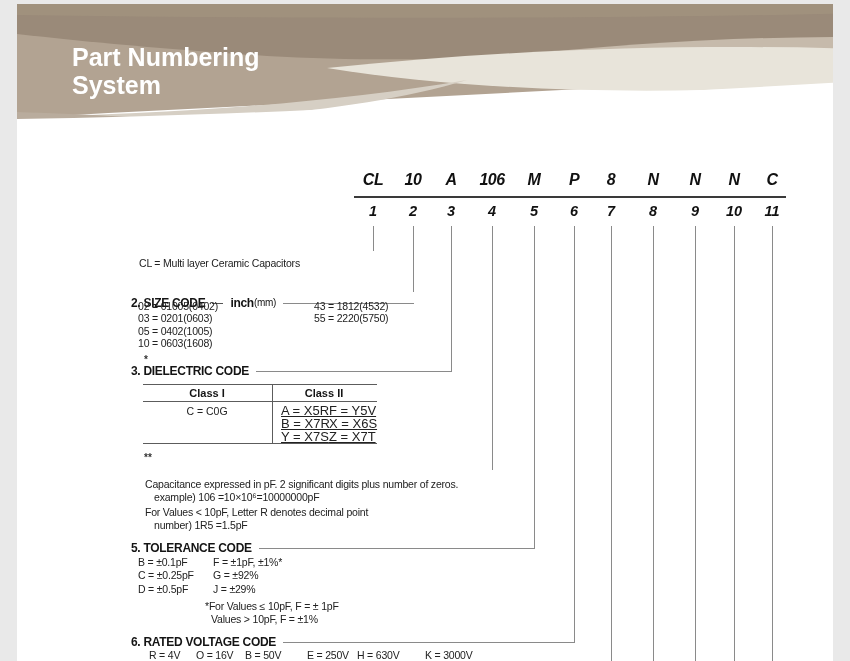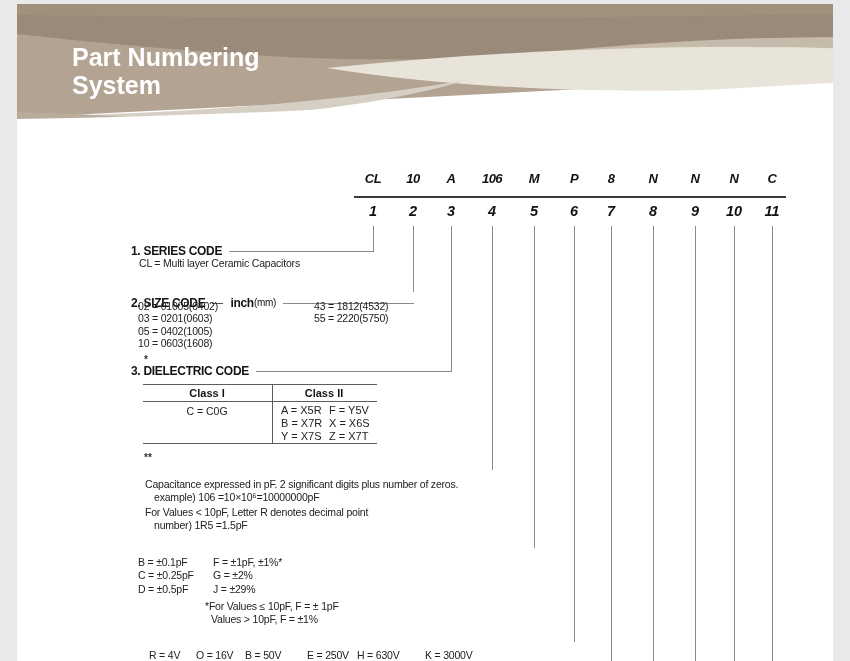--- a/index.html
+++ b/index.html
@@ -7,21 +7,21 @@
     position:relative; width:816px; height:661px; overflow:hidden;
     background:#ffffff; font-family:"Liberation Sans", sans-serif;
     color:#1b1b1b; margin:4px auto;
   }
   
   .header-svg{position:absolute;left:0;top:0;}
   .right-border{position:absolute; left:845px; top:42px; width:2px; height:619px; background:#ccb88f;}
   
   .code{
     position:absolute; top:167px; transform:translateX(-50%);
-    font-size:13px; font-weight:bold; font-style:italic; letter-spacing:-0.5px; color:#111;
+    font-size:16px; font-weight:bold; font-style:italic; letter-spacing:-0.5px; color:#111;
   }
   .pos{
     position:absolute; top:199px; transform:translateX(-50%);
     font-size:14.5px; font-weight:bold; font-style:italic; color:#111;
   }
   .pn-underline{position:absolute; left:337px; top:192px; width:432px; height:2px; background:#3a3a3a;}
   
   .vline{position:absolute; width:1px; background:#8a8a8a;}
   
   .sec-head{
@@ -35,21 +35,21 @@
   .note-mark{position:absolute; font-size:10px; font-weight:bold; color:#333;}
   .body-text{position:absolute; font-size:10.5px; letter-spacing:-0.2px; white-space:nowrap; color:#222;text-align:center;}
   .col{position:absolute; font-size:10.5px; letter-spacing:-0.2px; white-space:nowrap; color:#222;}
   .col span{display:block; height:12.4px; line-height:12.4px;}
   .col.tol span{height:13.4px; line-height:13.4px;}
   
   .tbl-line{position:absolute; background:#5c5c5c;}
   .tbl-cell{position:absolute; transform:translateX(-50%); white-space:nowrap;}
   .tbl-head{font-size:11px; font-weight:bold; color:#141414;}
   .tbl-val{font-size:10.5px; color:#222;}
-  .c2col span{display:block; height:13px; line-height:13px; font-size:11px; color:#222; white-space:nowrap;}
+  .c2col span{display:block; height:13px; line-height:13px; font-size:13px; color:#222; white-space:nowrap;text-decoration:underline;}
 </style>
 </head>
 <body>
 
 <div class="page">
 
   <svg class="header-svg" width="850" height="126" viewBox="0 0 850 126">
     <rect width="850" height="126" fill="#ffffff"></rect>
     <path d="M0,0 H850 V70 C560,86 300,98 0,114 Z" fill="#b2a392"></path>
     <path d="M0,0 H850 V33 C640,48 420,62 250,52 C160,46 70,38 0,30 Z" fill="#9a8a79"></path>
@@ -98,24 +98,20 @@
   <div class="vline" style="left:434px; top:222px; height:145px"></div>
   <div class="vline" style="left:475px; top:222px; height:244px"></div>
   <div class="vline" style="left:517px; top:222px; height:322px"></div>
   <div class="vline" style="left:557px; top:222px; height:416px"></div>
   <div class="vline" style="left:594px; top:222px; height:439px"></div>
   <div class="vline" style="left:636px; top:222px; height:439px"></div>
   <div class="vline" style="left:678px; top:222px; height:439px"></div>
   <div class="vline" style="left:717px; top:222px; height:439px"></div>
   <div class="vline" style="left:755px; top:222px; height:439px"></div>
 
-  <div class="sec-head" style="left:114px; top:240px; width:243px">
-    <span>1. SERIES CODE</span>
-    <span class="lead"></span>
-  </div>
   <div class="body-text" style="left:122px; top:253px">CL = Multi layer Ceramic Capacitors</div>
 
   <div class="sec-head" style="left:114px; top:292px; width:283px">
     <span>2. SIZE CODE</span>
     <span class="dash"></span>
     <span class="unit">inch</span>
     <span class="unit-sfx">(mm)</span>
     <span class="lead"></span>
   </div>
   <div class="col" style="left:121px; top:296px">
@@ -153,33 +149,41 @@
     <span>X = X6S</span>
     <span>Z = X7T</span>
   </div>
 
   <div class="note-mark" style="left:127px; top:448px">**</div>
   <div class="body-text" style="left:128px; top:474px">Capacitance expressed in pF. 2 significant digits plus number of zeros.</div>
   <div class="body-text" style="left:137px; top:487px">example) 106 =10×10⁶=10000000pF</div>
   <div class="body-text" style="left:128px; top:502px">For Values &lt; 10pF, Letter R denotes decimal point</div>
   <div class="body-text" style="left:137px; top:515px">number) 1R5 =1.5pF</div>
 
+  <div class="sec-head" style="left:114px; top:537px; width:404px">
+    <span>5. TOLERANCE CODE</span>
+    <span class="lead"></span>
+  </div>
   <div class="col tol" style="left:121px; top:552px">
     <span>B = ±0.1pF</span>
     <span>C = ±0.25pF</span>
     <span>D = ±0.5pF</span>
   </div>
   <div class="col tol" style="left:196px; top:552px">
     <span>F = ±1pF, ±1%*</span>
-    <span>G = ±2%</span>
+    <span>G = ±92%</span>
     <span>J = ±29%</span>
   </div>
   <div class="body-text" style="left:188px; top:596px">*For Values ≤  10pF, F = ± 1pF</div>
   <div class="body-text" style="left:194px; top:609px">Values &gt; 10pF, F = ±1%</div>
 
+  <div class="sec-head" style="left:114px; top:631px; width:444px">
+    <span>6. RATED VOLTAGE CODE</span>
+    <span class="lead"></span>
+  </div>
   <div>
     <span class="body-text" style="left:132px; top:645px">R = 4V</span>
     <span class="body-text" style="left:179px; top:645px">O = 16V</span>
     <span class="body-text" style="left:228px; top:645px">B = 50V</span>
     <span class="body-text" style="left:290px; top:645px">E = 250V</span>
     <span class="body-text" style="left:340px; top:645px">H = 630V</span>
     <span class="body-text" style="left:408px; top:645px">K = 3000V</span>
   </div>
   <div>
     <span class="body-text" style="left:132px; top:658px">Q = 6.3V</span>

